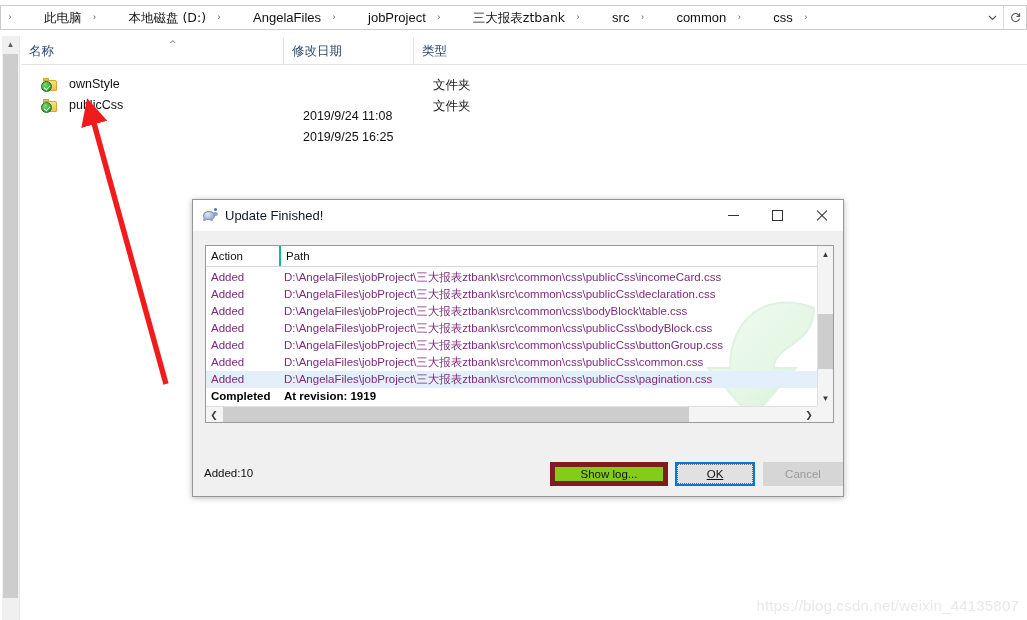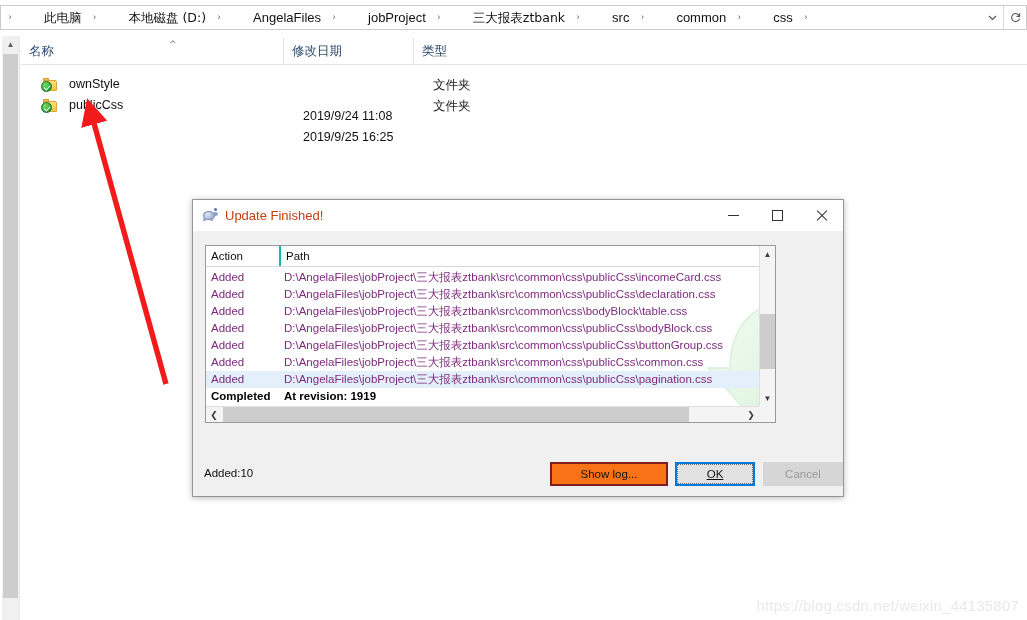--- a/index.html
+++ b/index.html
@@ -262,21 +262,21 @@
   .turtle-dot {
     position: absolute;
     left: 13px; top: 1px;
     width: 3px; height: 3px;
     border-radius: 50%;
     background: #3f6fd0;
   }
   .dlg-title-text {
     margin-left: 7px;
     font-size: 13px;
-    color: #c2410c;
+    color: #0f172a;
     line-height: 31px;
   }
   .dlg-wctrls {
     position: absolute;
     right: 0; top: 0;
     display: flex;
     height: 31px;
   }
   .wctrl {
     width: 44px; height: 31px;
@@ -296,21 +296,21 @@
     width: 14px; height: 1px;
     background: #333;
   }
   .wctrl .glyph-close:before { transform: rotate(45deg); }
   .wctrl .glyph-close:after  { transform: rotate(-45deg); }
 
   
   .loglist {
     position: absolute;
     left: 12px; top: 45px;
-    width: 571px; height: 178px;
+    width: 629px; height: 178px;
     background: #fff;
     border: 1px solid #9a9a9a;
     box-sizing: border-box;
     overflow: hidden;
   }
   .log-hdr {
     position: absolute;
     left: 0; top: 0;
     width: 100%; height: 20px;
     background: #fff;
@@ -407,22 +407,22 @@
   
   .dlg-status {
     position: absolute;
     left: 11px; top: 267px;
     font-size: 11.5px;
     color: #111;
   }
   .dlg-btn {
     position: absolute;
     height: 24px;
-    background: #f97316;
-    border: 2px solid #7f1d1d;
+    background: #84cc16;
+    border: 5px solid #7f1d1d;
     box-sizing: border-box;
     font-size: 11.5px;
     color: #111;
     display: flex;
     align-items: center;
     justify-content: center;
     font-family: "Liberation Sans", sans-serif;
   }
   .dlg-btn.showlog { left: 357px; top: 262px; width: 118px; }
   .dlg-btn.ok {

